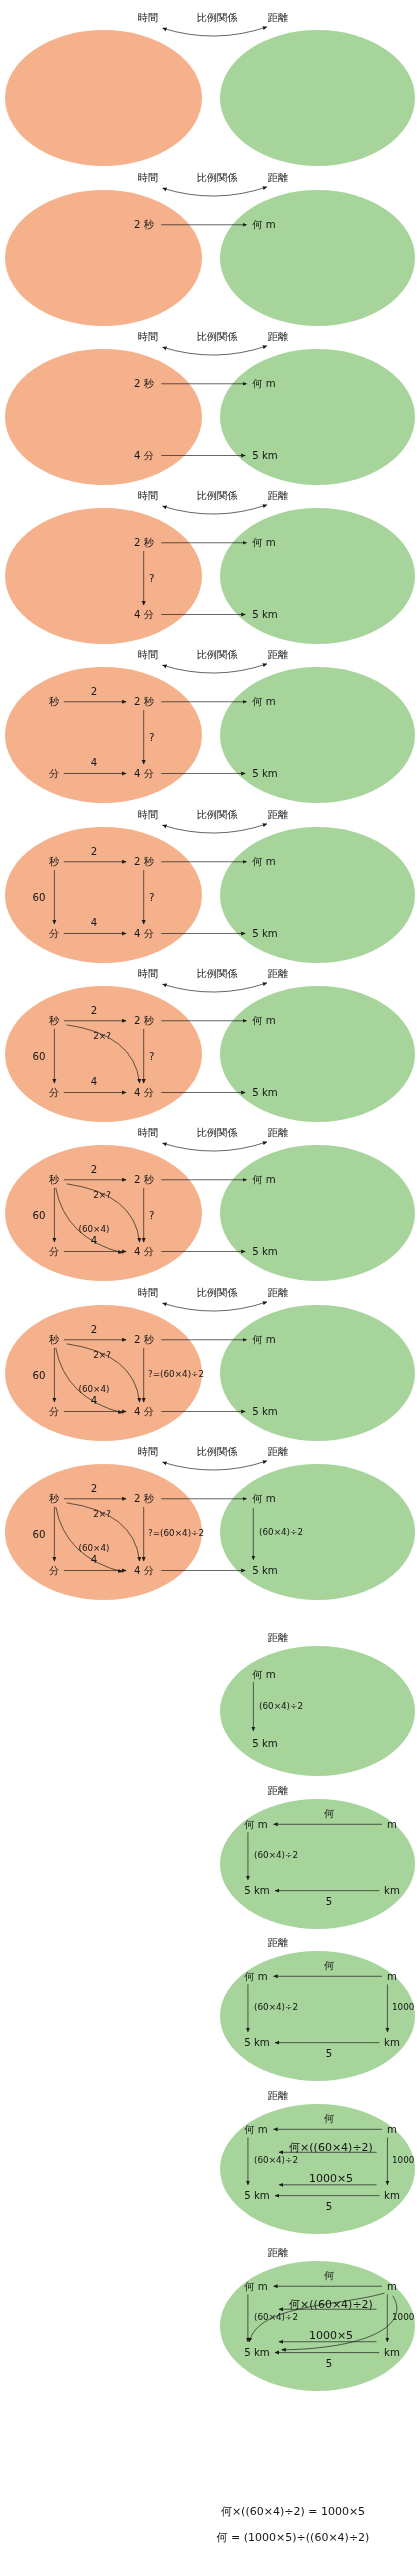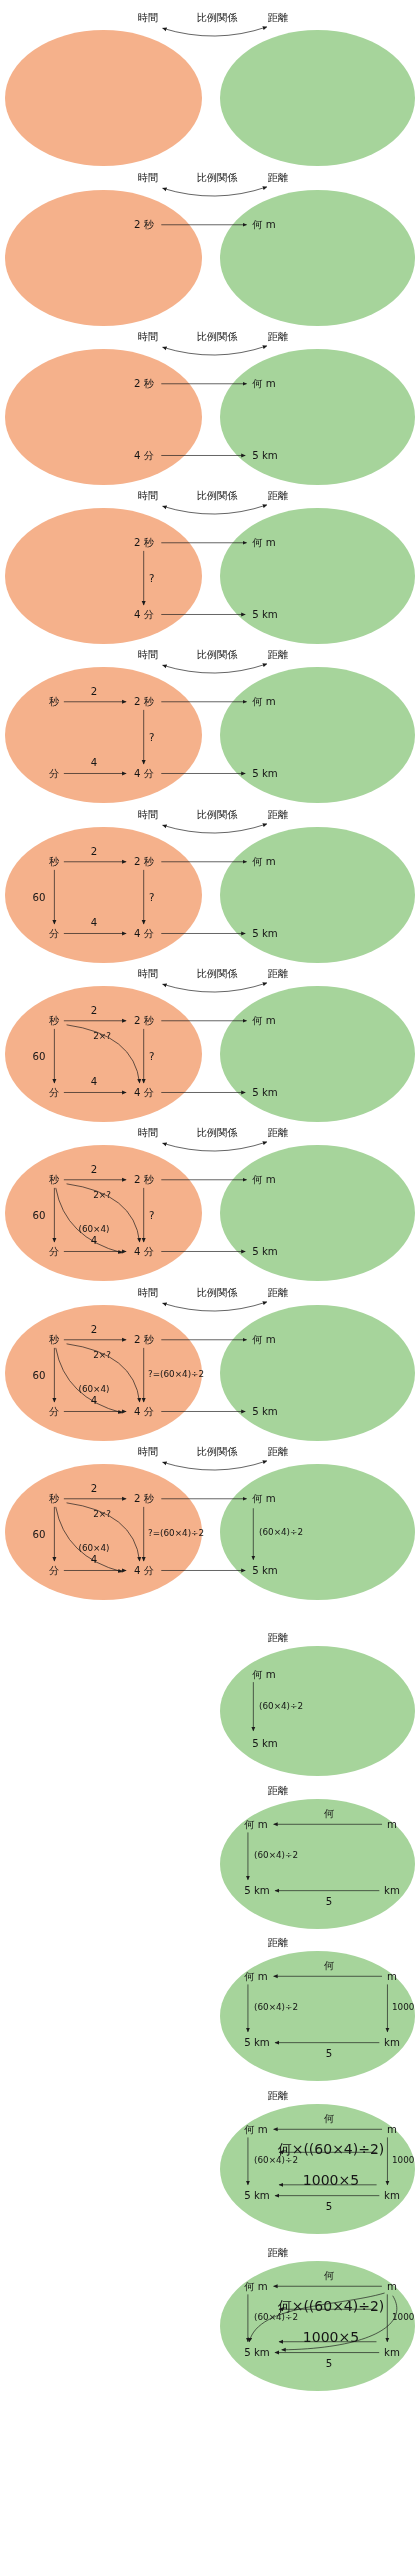--- a/index.html
+++ b/index.html
@@ -6,21 +6,21 @@
   html,body{margin:0;padding:0}
   body{font-family:"DejaVu Sans","Liberation Sans",sans-serif;background:#ffffff;color:#151515}
   #page{position:relative;width:420px;height:2576px;background:#ffffff;overflow:hidden}
   .panel{position:absolute;left:0;width:420px}
   .ellipse{position:absolute;border-radius:50%}
   .tm{background:var(--time-fill)}
   .ds{background:var(--dist-fill)}
   .lb{position:absolute;font-size:10.2px;line-height:1.1;white-space:nowrap;transform:translateX(-50%)}
   .la{transform:none}
   .f13{font-size:8.8px}
-  .f12{font-size:14px}
+  .f12{font-size:11px}
   .f16{font-size:11px}
   .ov{position:absolute;left:0;top:0}
   .ar{stroke:#1b1b1b;stroke-width:1;fill:none}
 </style>
 </head>
 <body>
 
 <svg width="0" height="0" style="position:absolute" aria-hidden="true">
   <defs>
     <marker id="ah" viewBox="0 0 10 10" refX="8.5" refY="5" markerWidth="7" markerHeight="7" orient="auto-start-reverse">
@@ -356,15 +356,19 @@
       <line class="ar" x1="366" y1="70" x2="366" y2="140" marker-end="url(#ah)"></line>
       <line class="ar" x1="560" y1="156" x2="406" y2="156" marker-end="url(#ah)"></line>
       <line class="ar" x1="572" y1="70" x2="572" y2="140" marker-end="url(#ah)"></line>
       <line class="ar" x1="556" y1="92" x2="412" y2="92" marker-end="url(#ah)"></line>
       <line class="ar" x1="556" y1="140" x2="412" y2="140" marker-end="url(#ah)"></line>
       <path class="ar" d="M568,68 C500,88 382,84 368,140" marker-end="url(#ah)"></path>
       <path class="ar" d="M580,72 C606,114 548,150 416,152" marker-end="url(#ah)"></path>
     </svg>
   </section>
 
+  <section class="panel" style="top:2501px;height:68px">
+    <span class="lb f16" style="left:293px;top:5.4px">何×((60×4)÷2) = 1000×5</span>
+    <span class="lb f16" style="left:293px;top:31px">何 = (1000×5)÷((60×4)÷2)</span>
+  </section>
 
 </div>
 
 
 </body></html>

